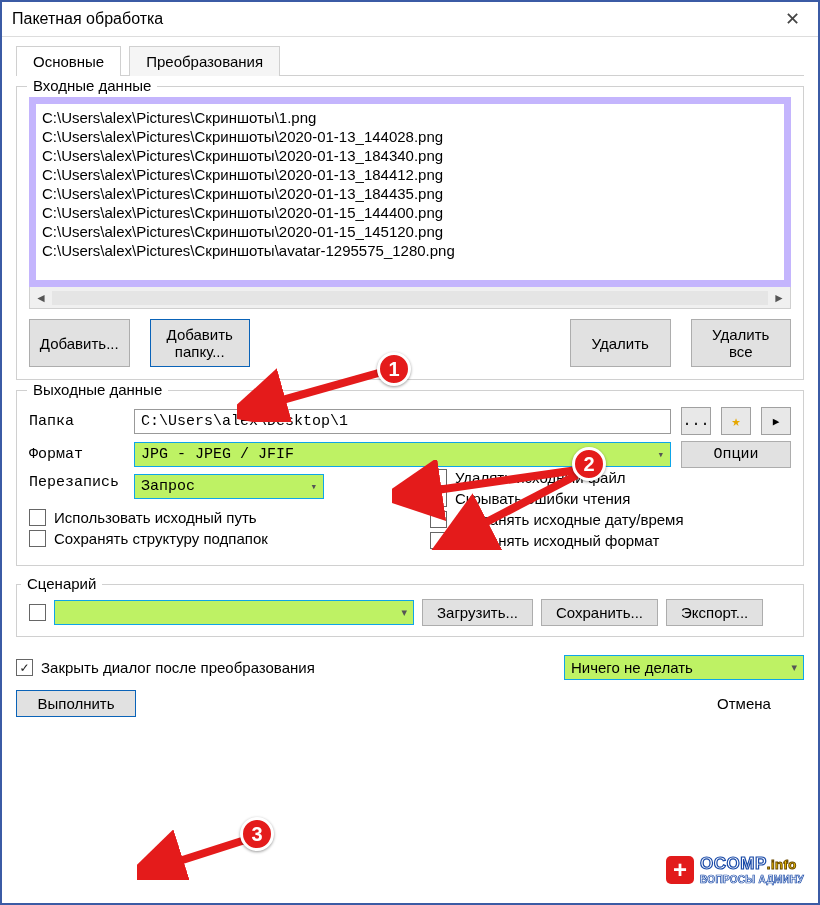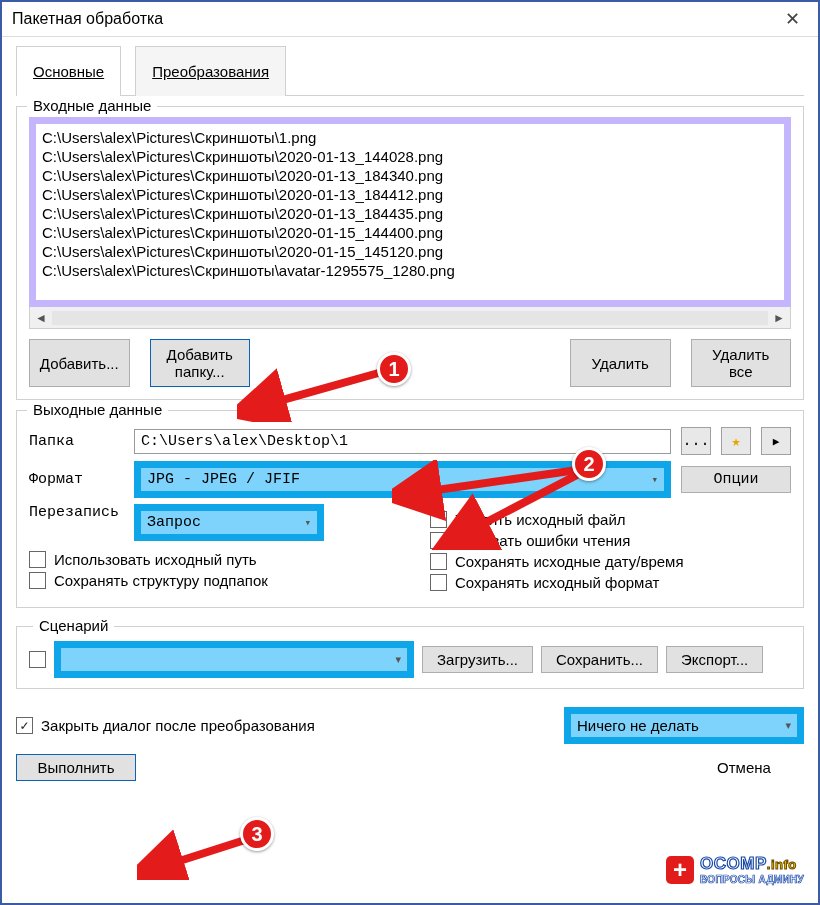--- a/index.html
+++ b/index.html
@@ -20,28 +20,27 @@
   font-size: 16px;
   border-bottom: 1px solid #ddd;
 }
 .close-x { font-size: 18px; color: #444; cursor: pointer; padding: 0 8px; }
 .tabs {
   display: flex;
   margin: 8px 14px 0 14px;
   border-bottom: 1px solid #d0d0d0;
 }
 .tab {
-  padding: 16px 16px;
+  padding: 6px 16px;
   border: 1px solid #d0d0d0;
   border-bottom: none;
   background: #f5f5f5;
-  margin-right: 14px;
+  margin-right: 8px;
   position: relative;
   top: 1px;
-  text-decoration: underline;
 }
 .tab.active { background: #fff; }
 .tab-panel {
   padding: 10px 14px 4px 14px;
 }
 .groupbox {
   border: 1px solid #d0d0d0;
   padding: 10px 12px 12px 12px;
   margin-bottom: 10px;
   position: relative;
@@ -101,22 +100,22 @@
 input.text {
   font: inherit;
   padding: 3px 6px;
   border: 1px solid #999;
   background: #fff;
   flex: 1;
 }
 select.win, .fakeselect {
   font: inherit;
   padding: 3px 6px;
-  border: 7px solid #0ea5e9;
-  background: #7dd3fc;
+  border: 1px solid #0ea5e9;
+  background: #bef264;
 }
 .fakeselect {
   display: flex;
   align-items: center;
   justify-content: space-between;
   flex: 1;
 }
 .fakeselect .chev { color: #555; font-size: 11px; }
 .iconbtn {
   width: 30px; height: 28px;
@@ -280,21 +279,21 @@
         <div class="checkbox">
           <span class="box"></span>
             <span>Сохранять исходный формат</span>
         </div>
       </div>
     </div>
   </div>
 </div>
 
 <div class="scenario">
-  <div class="legend" style="position:absolute;top:-10px;left:16px;background:#fff;padding:0 6px">Сценарий</div>
+  <div class="legend" style="position:absolute;top:-10px;left:4px;background:#fff;padding:0 6px">Сценарий</div>
   <div style="display:flex;gap:8px;align-items:center">
     <span class="box" style="width:17px;height:17px;border:1px solid #666;display:inline-block"></span>
     <div class="fakeselect" style="flex:0 0 360px">
       <span>&nbsp;</span>
         <span class="chev">▾</span>
     </div>
     <button class="win small">Загрузить...</button>
     <button class="win small">Сохранить...</button>
     <button class="win small">Экспорт...</button>
   </div>

